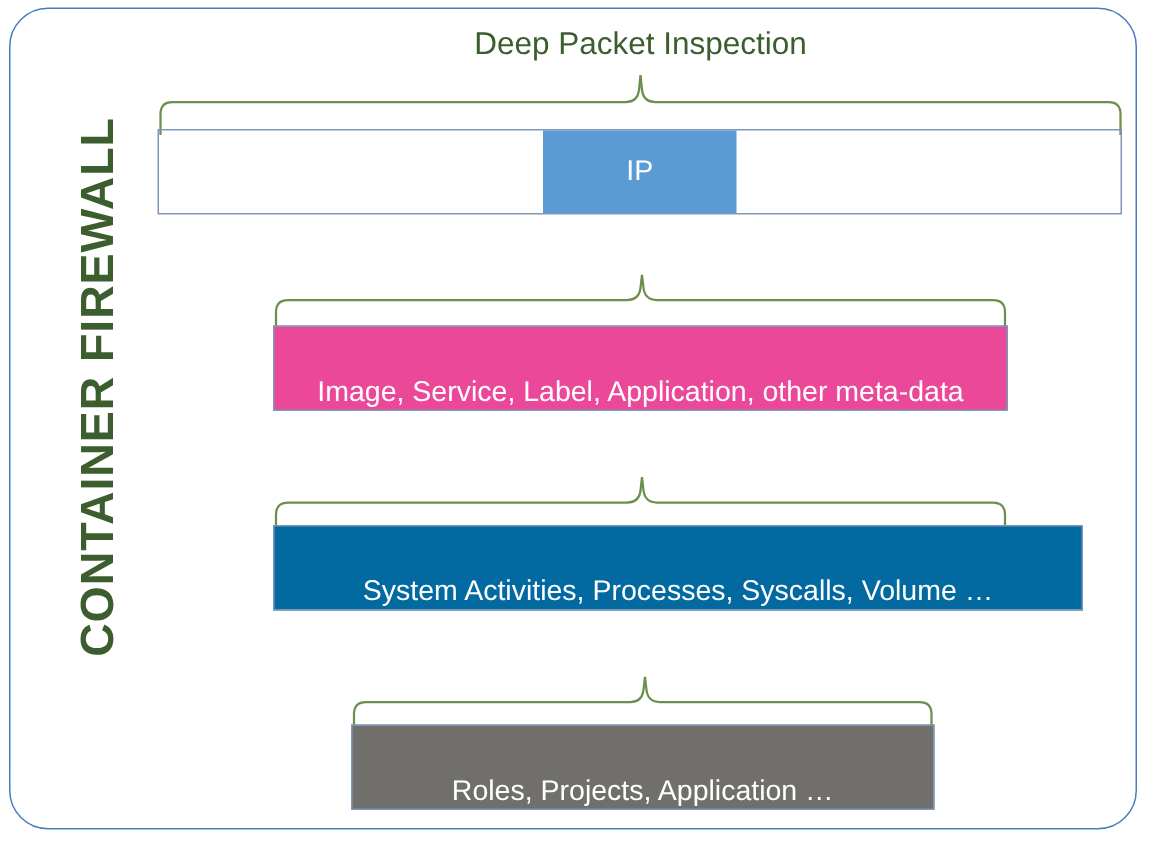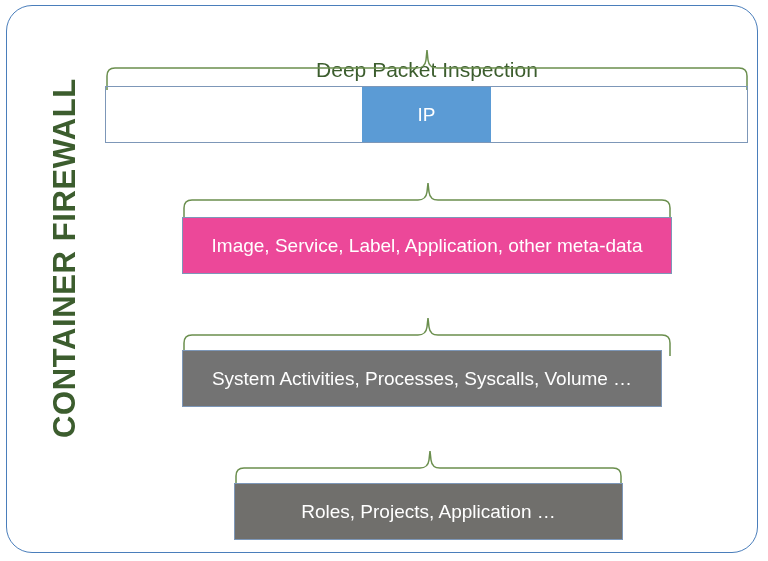--- a/index.html
+++ b/index.html
@@ -47,37 +47,36 @@
   }
   
   .stage-label {
     position: absolute;
     color: #3c5d2e;
     font-size: 21px;
     font-weight: normal;
     white-space: nowrap;
     text-align: center;
     font-family: "Liberation Sans", sans-serif;
-    margin-top: 40px;
   }
   .stage-label .plus {
     font-weight: bold;
     font-size: 20px;
   }
   
   .brace {
     position: absolute;
   }
   
   .bar {
     position: absolute;
     box-sizing: border-box;
     border: 1.4px solid #7d97b8;
     display: flex;
-    align-items: center;
+    align-items: flex-end;
     justify-content: center;
   }
   .bar-seg {
     height: 100%;
     display: flex;
     align-items: center;
     justify-content: center;
     box-sizing: border-box;
   }
   .bar-text {
@@ -127,21 +126,21 @@
   </div>
 
 
   <div class="brace" style="left:182px; top:318px; width:490px; height:38px;">
     <svg width="490" height="38" viewBox="0 0 490 38" preserveAspectRatio="none">
       <path d="M 2 38 L 2 25 Q 2 17 10 17 L 236 17 Q 244 17 245 9 L 246 0
                L 247 9 Q 248 17 256 17 L 480 17 Q 488 17 488 25 L 488 38" fill="none" stroke="#6b8f4e" stroke-width="1.5"></path>
     </svg>
   </div>
 
-  <div class="bar" style="left:182px; top:350px; width:480px; height:57px; background:#737373;">
+  <div class="bar" style="left:182px; top:350px; width:540px; height:57px; background:#0369a1;">
     <span class="bar-text">System Activities, Processes, Syscalls, Volume …</span>
   </div>
 
 
   <div class="brace" style="left:234px; top:451px; width:389px; height:38px;">
     <svg width="389" height="38" viewBox="0 0 389 38" preserveAspectRatio="none">
       <path d="M 2 38 L 2 25 Q 2 17 10 17 L 186 17 Q 194 17 195 9 L 196 0
                L 197 9 Q 198 17 206 17 L 379 17 Q 387 17 387 25 L 387 38" fill="none" stroke="#6b8f4e" stroke-width="1.5"></path>
     </svg>
   </div>

